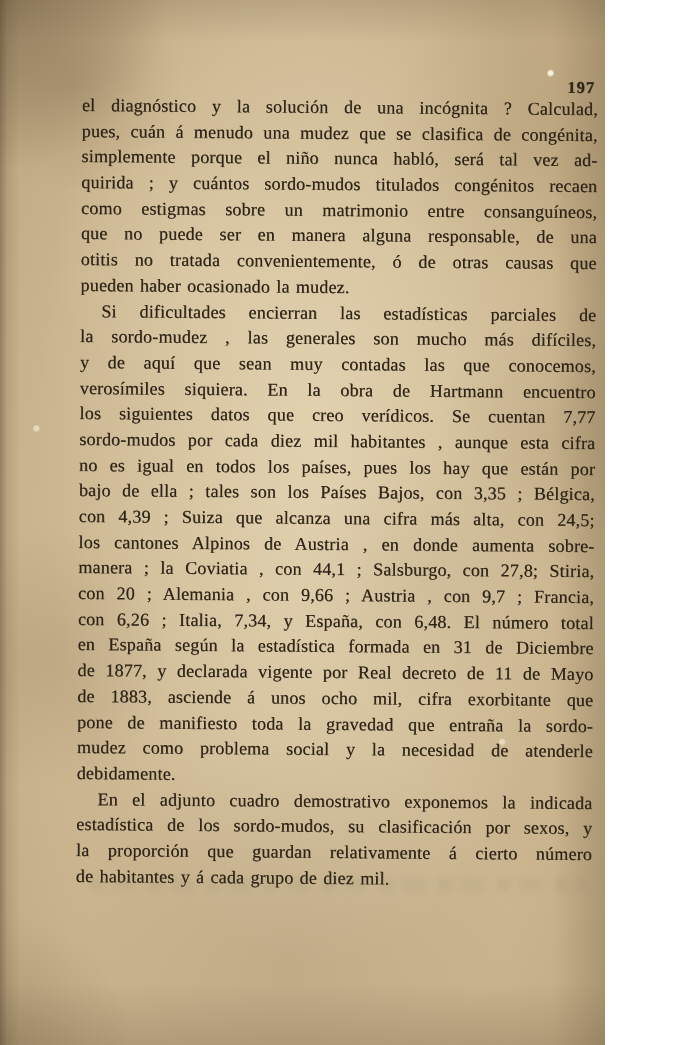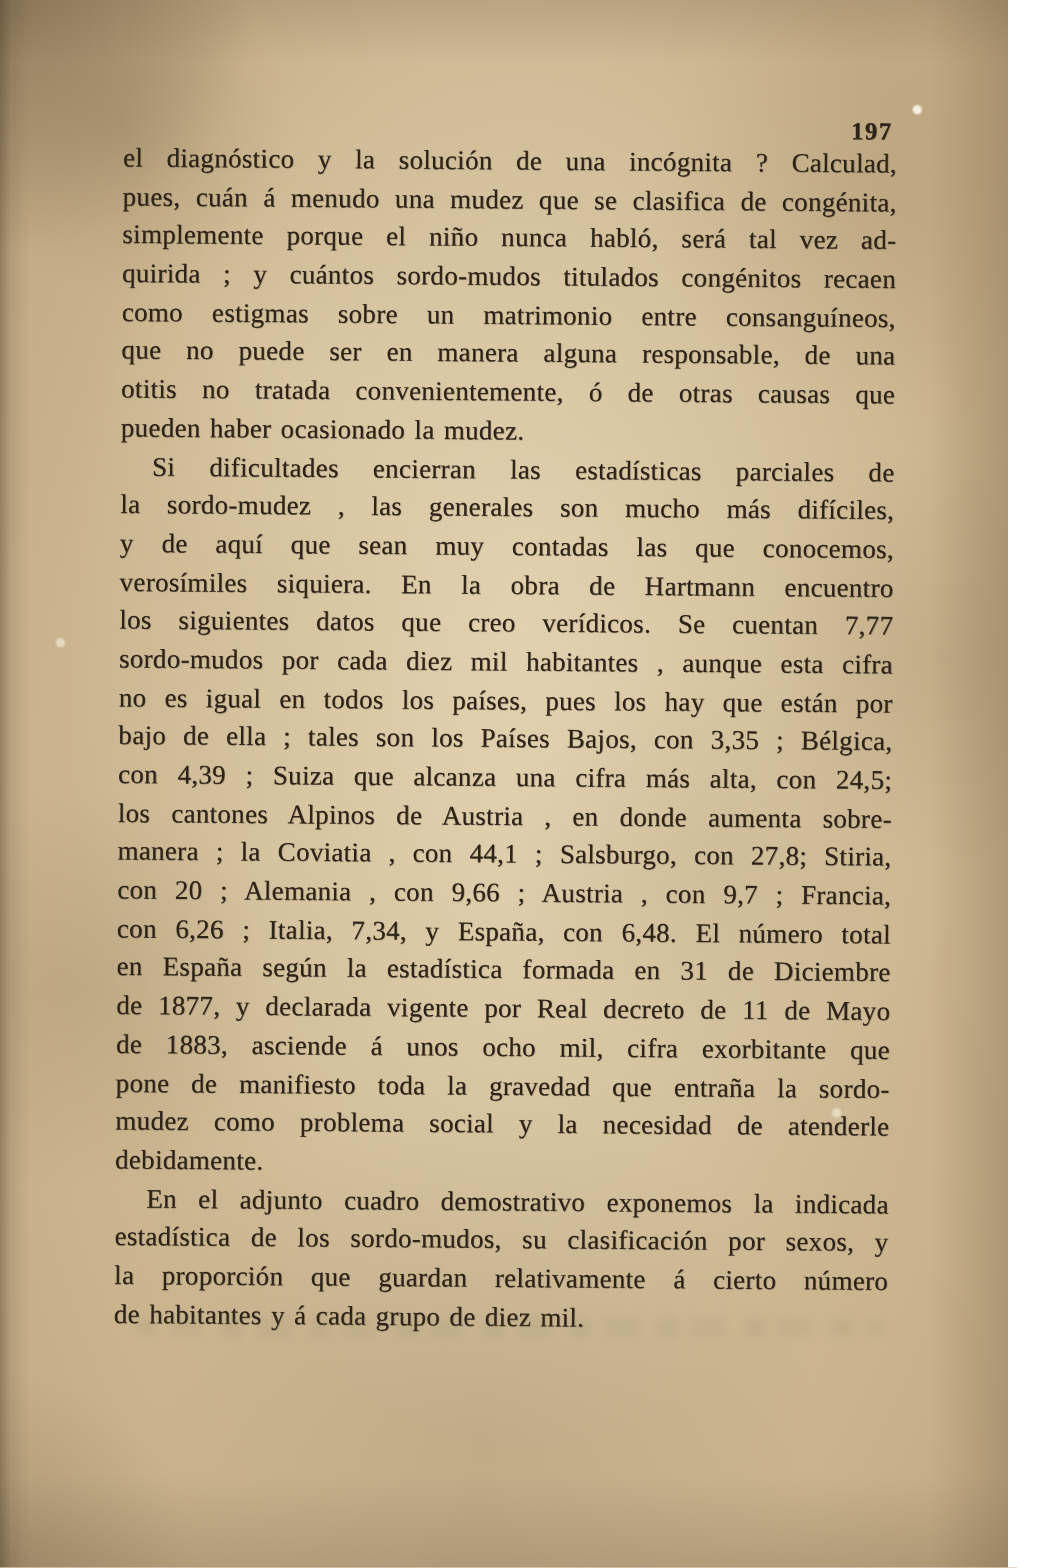--- a/index.html
+++ b/index.html
@@ -9,21 +9,21 @@
   body {
     width: 698px;
     height: 1045px;
     overflow: hidden;
     font-family: "Liberation Serif", "DejaVu Serif", serif;
   }
 
   
   .scan {
     position: relative;
-    width: 672px;
+    width: 605px;
     height: 1045px;
     background-color: #c9b38d;
     background-image:
       
       radial-gradient(circle at 91% 7%, rgba(255,252,240,0.85) 0 2px, rgba(255,252,240,0) 4px),
       radial-gradient(circle at 6% 41%, rgba(255,250,235,0.55) 0 2px, rgba(255,250,235,0) 4px),
       radial-gradient(circle at 83% 71%, rgba(255,250,235,0.5) 0 2px, rgba(255,250,235,0) 4px),
       
       radial-gradient(circle at 12% 8%, rgba(98,76,48,0.16) 0, rgba(98,76,48,0) 10%),
       radial-gradient(circle at 85% 13%, rgba(120,95,60,0.12) 0, rgba(120,95,60,0) 13%),

